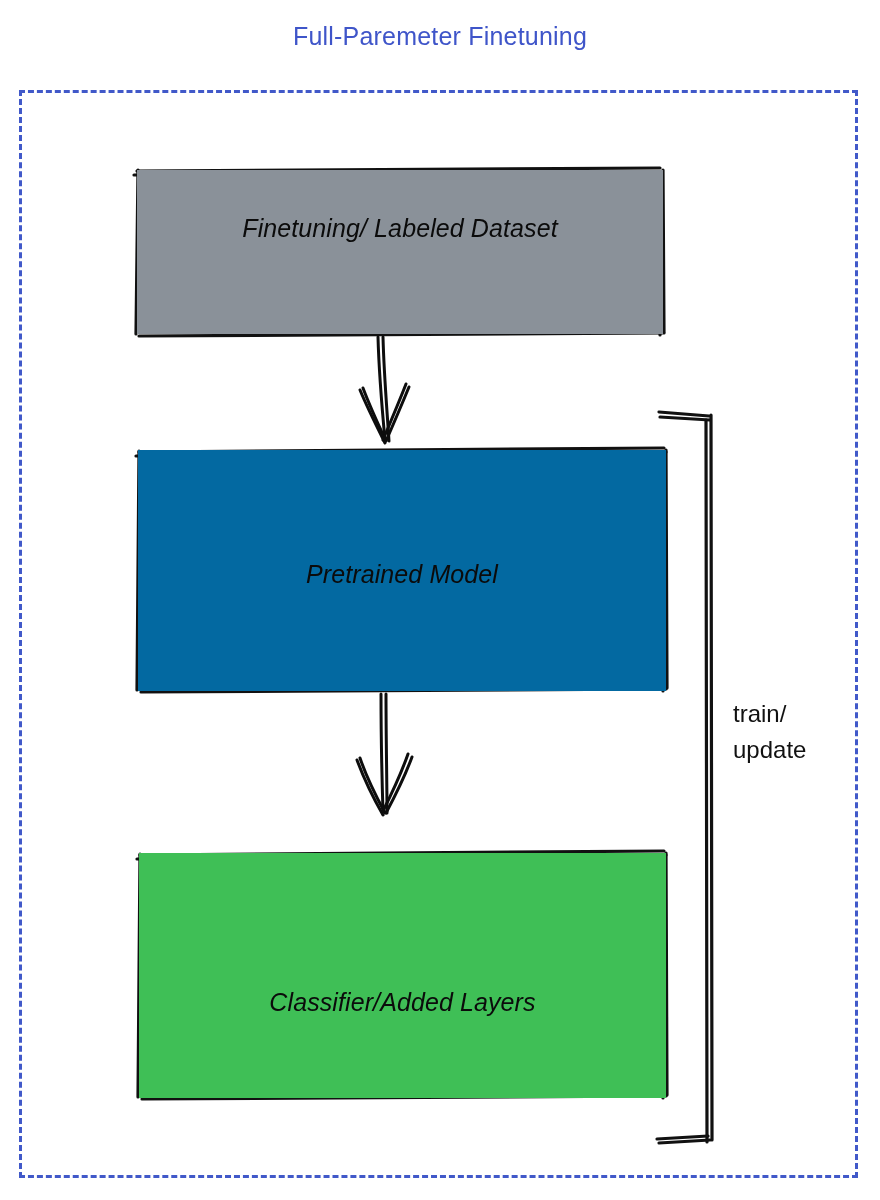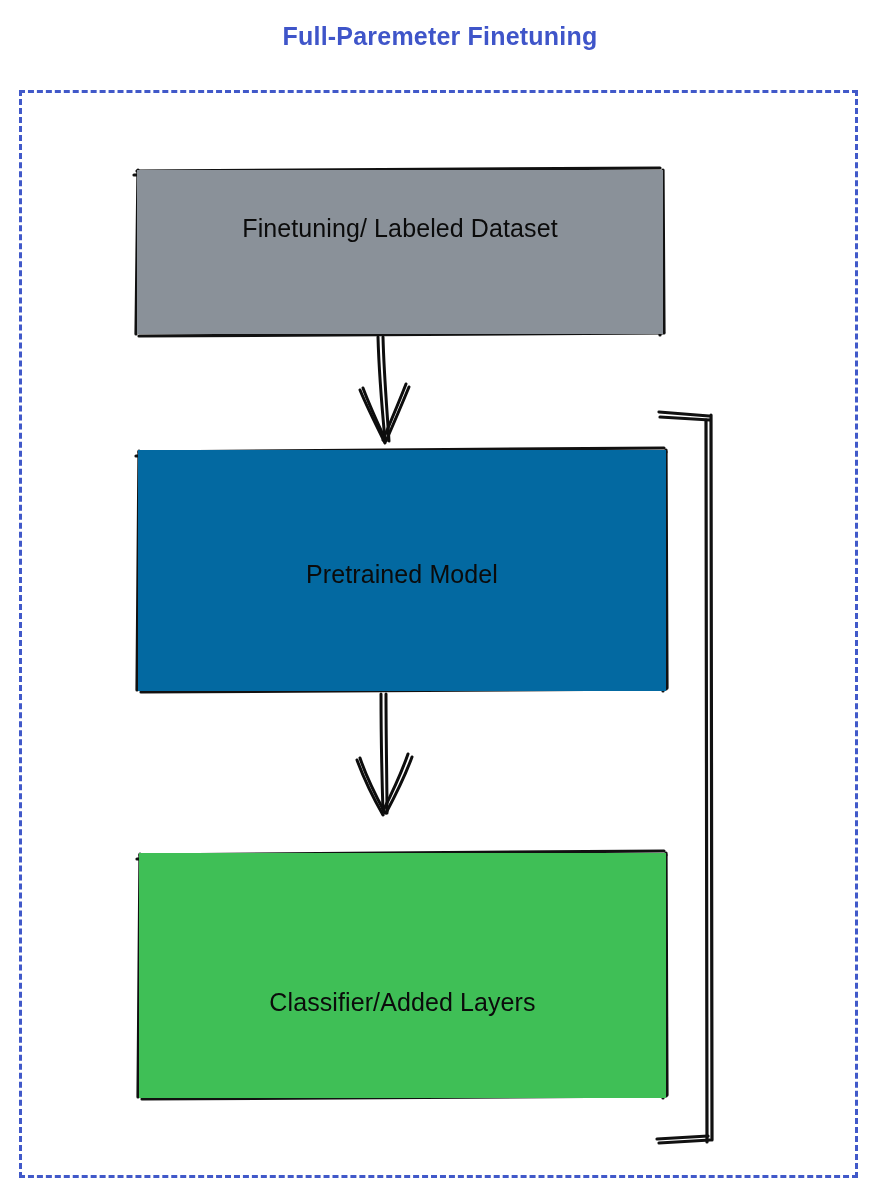--- a/index.html
+++ b/index.html
@@ -10,21 +10,21 @@
     overflow:hidden;
     position:relative;
   }
   #stage{position:absolute;left:0;top:0;width:880px;height:1200px;}
 
   .title{
     position:absolute;
     left:0;top:22px;width:880px;
     text-align:center;
     font-size:25px;
-    font-weight:700;
+    font-weight:400;
     letter-spacing:.2px;
     color:#3f55c9;
     white-space:nowrap;
   }
 
   .container-dashed{
     position:absolute;
     left:19px;top:90px;
     width:839px;height:1088px;
     box-sizing:border-box;
@@ -38,20 +38,21 @@
     position:absolute;
     box-sizing:border-box;
     display:flex;
     align-items:center;
     justify-content:center;
     color:#0b0b0b;
     font-size:25px;
     font-weight:400;
     letter-spacing:.1px;
     white-space:nowrap;
+    font-style:italic;
   }
   .node-label{pointer-events:none;}
 
   #node-dataset{
     left:137px;top:170px;width:526px;height:164px;
     background:#8a9199;
   }
   #node-dataset .node-label{position:relative;top:-24px;}
 
   #node-pretrained{
@@ -154,14 +155,16 @@
   </div>
 
   <div class="node" id="node-pretrained">
     <span class="node-label">Pretrained Model</span>
   </div>
 
   <div class="node" id="node-classifier">
     <span class="node-label">Classifier/Added Layers</span>
   </div>
 
+  <div class="loop-label">train/
+update</div>
 
 </div>
 
 </body></html>

